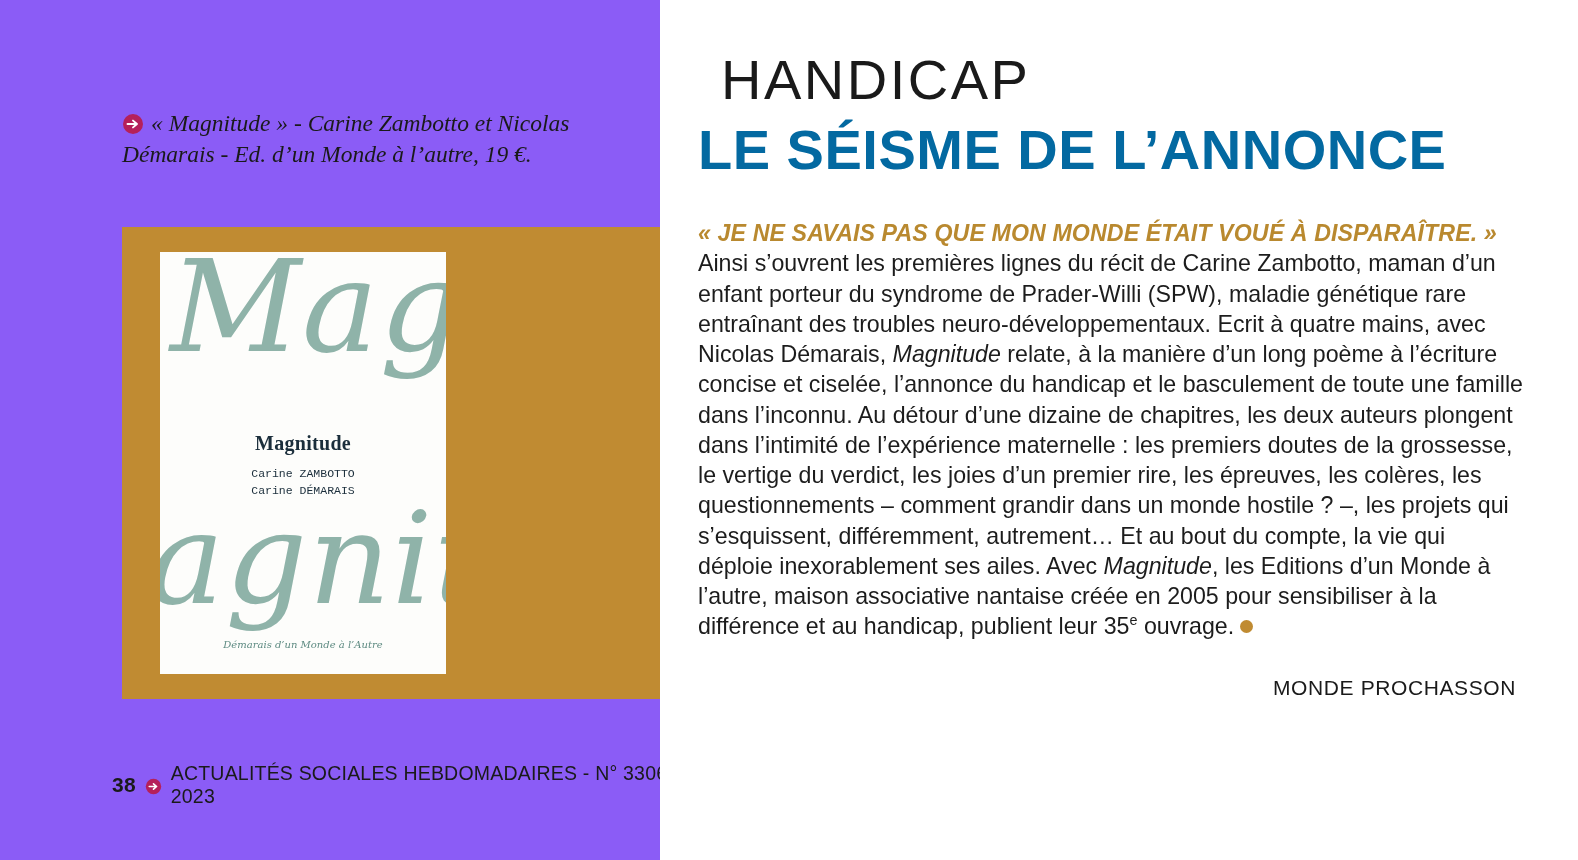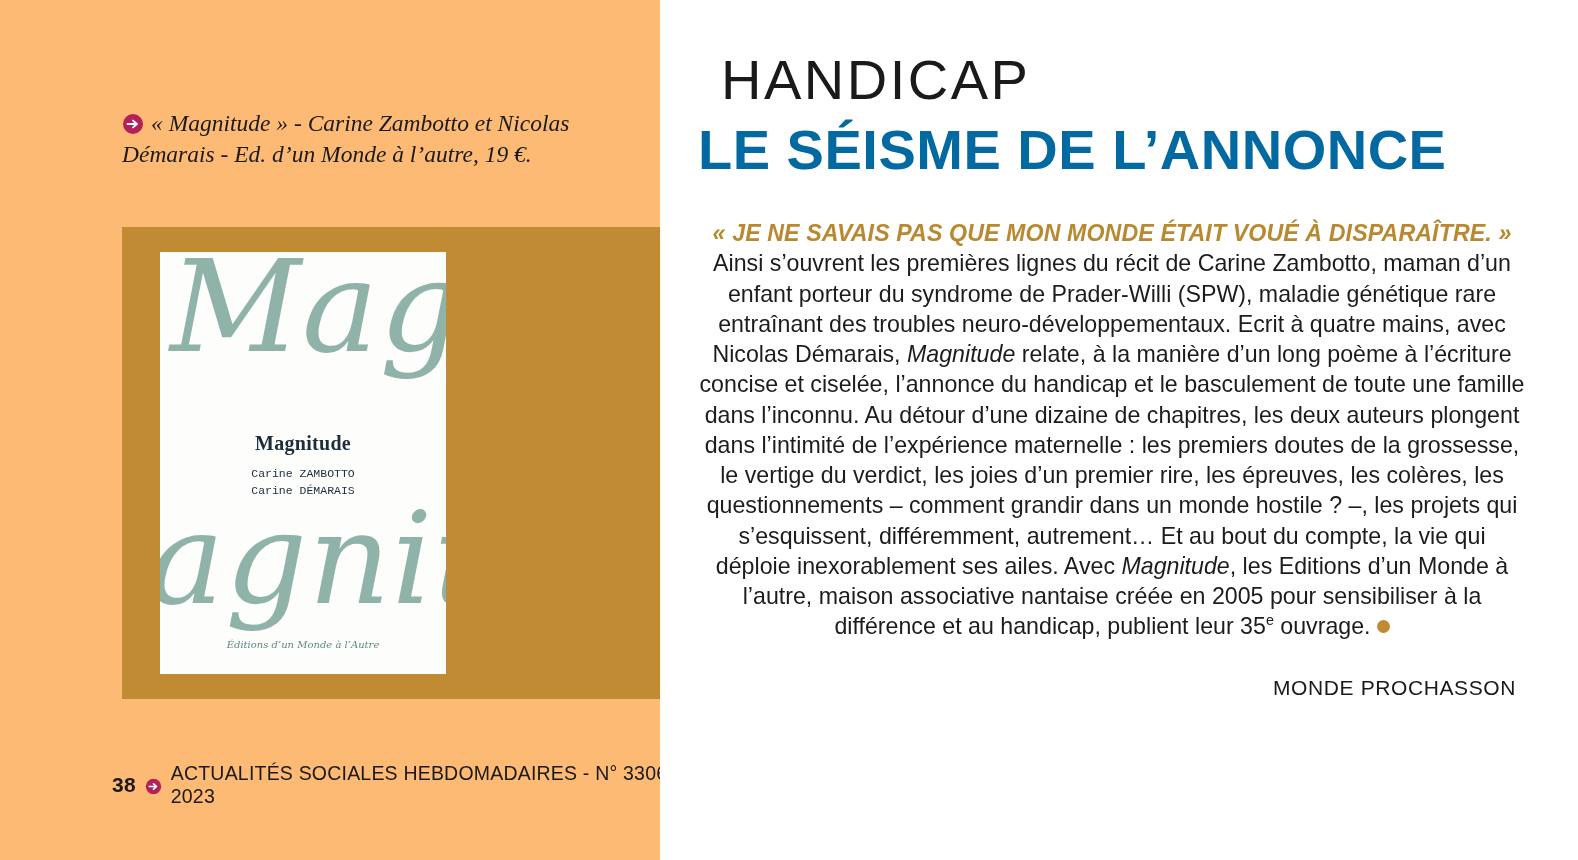--- a/index.html
+++ b/index.html
@@ -11,21 +11,21 @@
     font-family: "Liberation Sans", sans-serif;
     overflow: hidden;
     position: relative;
   }
 
   
   #left-panel {
     position: absolute;
     left: 0; top: 0;
     width: 786px; height: 860px;
-    background: #fdba74;
+    background: #8b5cf6;
   }
 
   #caption {
     position: absolute;
     left: 122px;
     top: 108px;
     width: 478px;
     font-family: "Liberation Serif", serif;
     font-style: italic;
     font-size: 23.5px;
@@ -148,21 +148,21 @@
     white-space: nowrap;
   }
 
   #body-text {
     position: absolute;
     left: 38px; top: 218px;
     width: 828px;
     font-size: 23.2px;
     line-height: 1.305;
     color: #1c1c1c;
-    text-align: center;
+    text-align: left;
   }
   #body-text .lede {
     color: #b9892f;
     font-weight: bold;
     font-style: italic;
     letter-spacing: .1px;
   }
   #body-text em { font-style: italic; }
   #body-text .end-dot {
     display: inline-block;
@@ -199,21 +199,21 @@
 
   <div id="book-block">
     <div id="book-cover">
       <div class="script-word" id="script-top">Magn</div>
       <div class="script-word" id="script-bottom">agnitu</div>
       <div id="cover-title">Magnitude</div>
       <div id="cover-authors">
         <div>Carine ZAMBOTTO</div>
         <div>Carine DÉMARAIS</div>
       </div>
-      <div id="cover-publisher">Éditions d’un Monde à l’Autre</div>
+      <div id="cover-publisher">Démarais d’un Monde à l’Autre</div>
     </div>
   </div>
 
   <div id="footer">
     <span class="page-number">38</span>
     <span class="arrow-icon-small">
       <svg width="17" height="17" viewBox="0 0 22 22">
         <circle cx="11" cy="11" r="10" fill="#b5205a"></circle>
         <path d="M5.5 11 H14.5 M11 7.6 L15 11 L11 14.4" stroke="#ffffff" stroke-width="2.1" fill="none" stroke-linecap="round" stroke-linejoin="round"></path>
       </svg>

